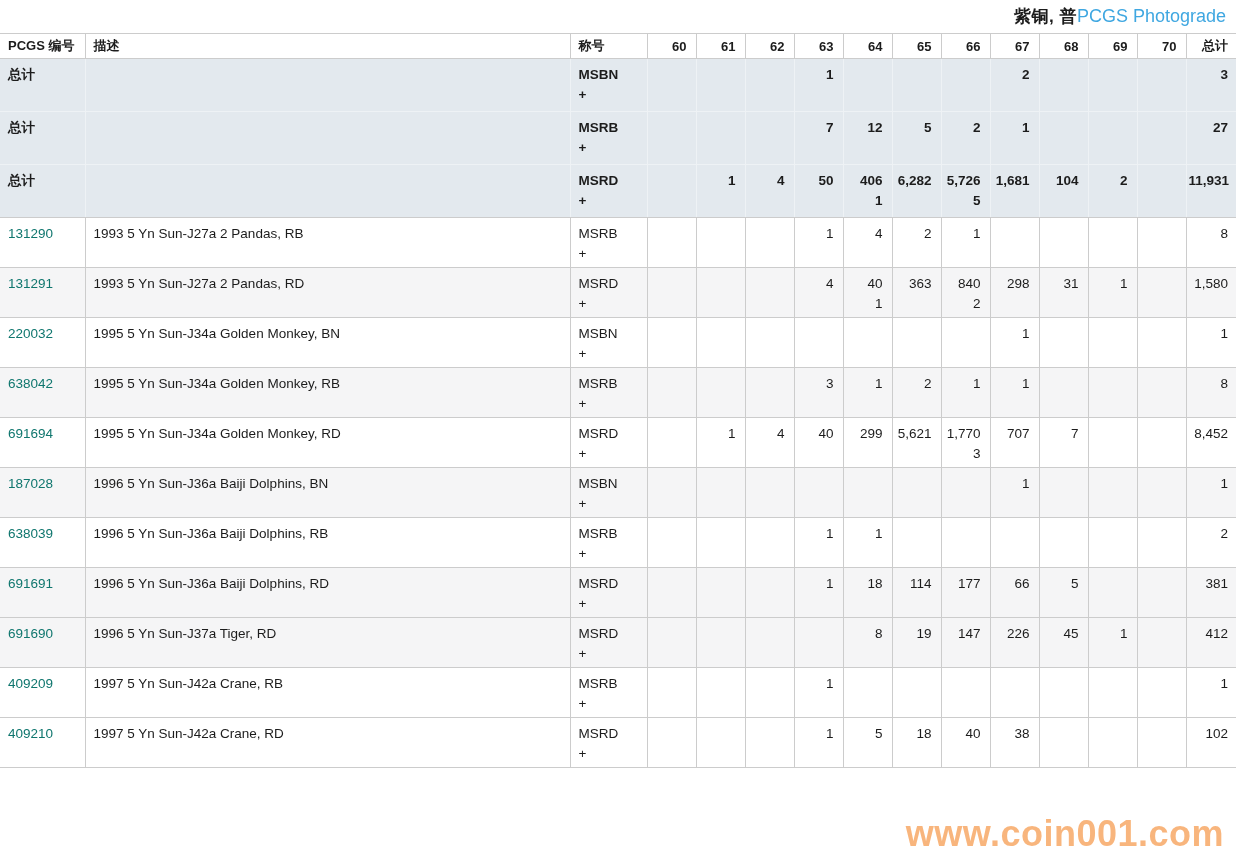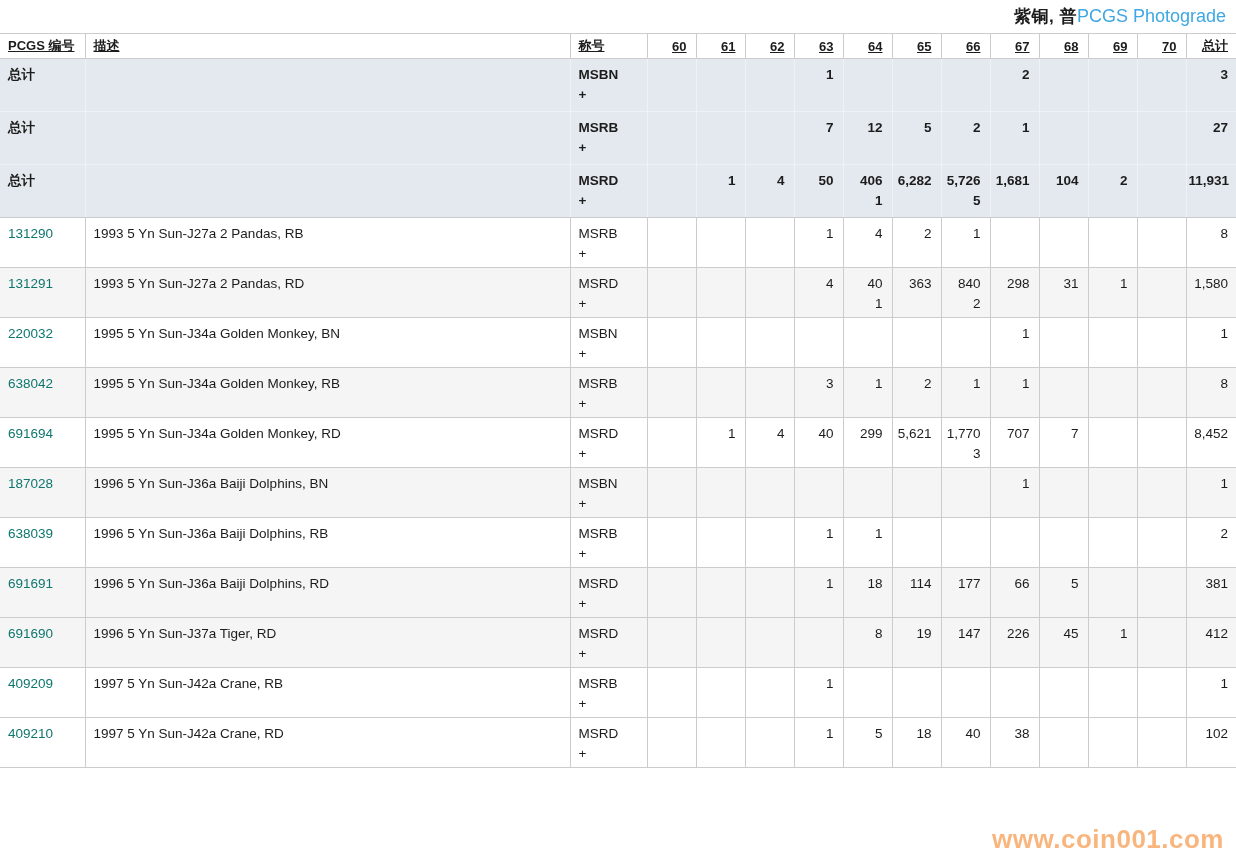--- a/index.html
+++ b/index.html
@@ -25,40 +25,39 @@
     border-collapse: collapse; table-layout: fixed;
     width: 1237px;
   }
   th, td { border: 1px solid #cccccc; }
   th:first-child, td:first-child { border-left: none; }
   th:last-child, td:last-child { border-right: none; }
   th {
     font-size: 13px; font-weight: bold; text-align: right;
     padding: 3px 9px 3px 4px; height: 23px; white-space: nowrap;
     background: #ffffff;
-    text-decoration: underline;
   }
   th.left { text-align: left; padding: 3px 8px; }
   td {
     vertical-align: top; font-size: 13.5px; line-height: 20px;
     padding: 6px 8px 0 8px; overflow: hidden;
   }
   td.num { text-align: right; padding: 6px 9px 0 2px; }
   tr.row-coin td { height: 50px; background: #ffffff; }
   tr.row-coin.alt td { background: #f5f5f6; }
   tr.row-total td {
     height: 53px; background: #e3e9ee; font-weight: bold;
     border-bottom-color: #eef2f5; border-left-color: #eef2f5; border-right-color: #eef2f5;
   }
   tr.row-total.last td { border-bottom-color: #cccccc; }
   .pcgs-link { color: #0f766e; text-decoration: none; cursor: pointer; }
   .num-plus, .desig-plus { display: block; }
   .watermark {
     position: absolute; right: 12px; bottom: 8px;
-    font-size: 26px; font-weight: bold; letter-spacing: 0.5px;
+    font-size: 36px; font-weight: bold; letter-spacing: 0.5px;
     color: #f7a661; opacity: 0.82; pointer-events: none; white-space: nowrap; padding-left: 28px;
   }
 </style>
 </head>
 <body>
 
 <div class="topbar">
   <h1 class="page-title">紫铜, 普</h1>
   <a class="photograde-link">PCGS Photograde</a>
 </div>

